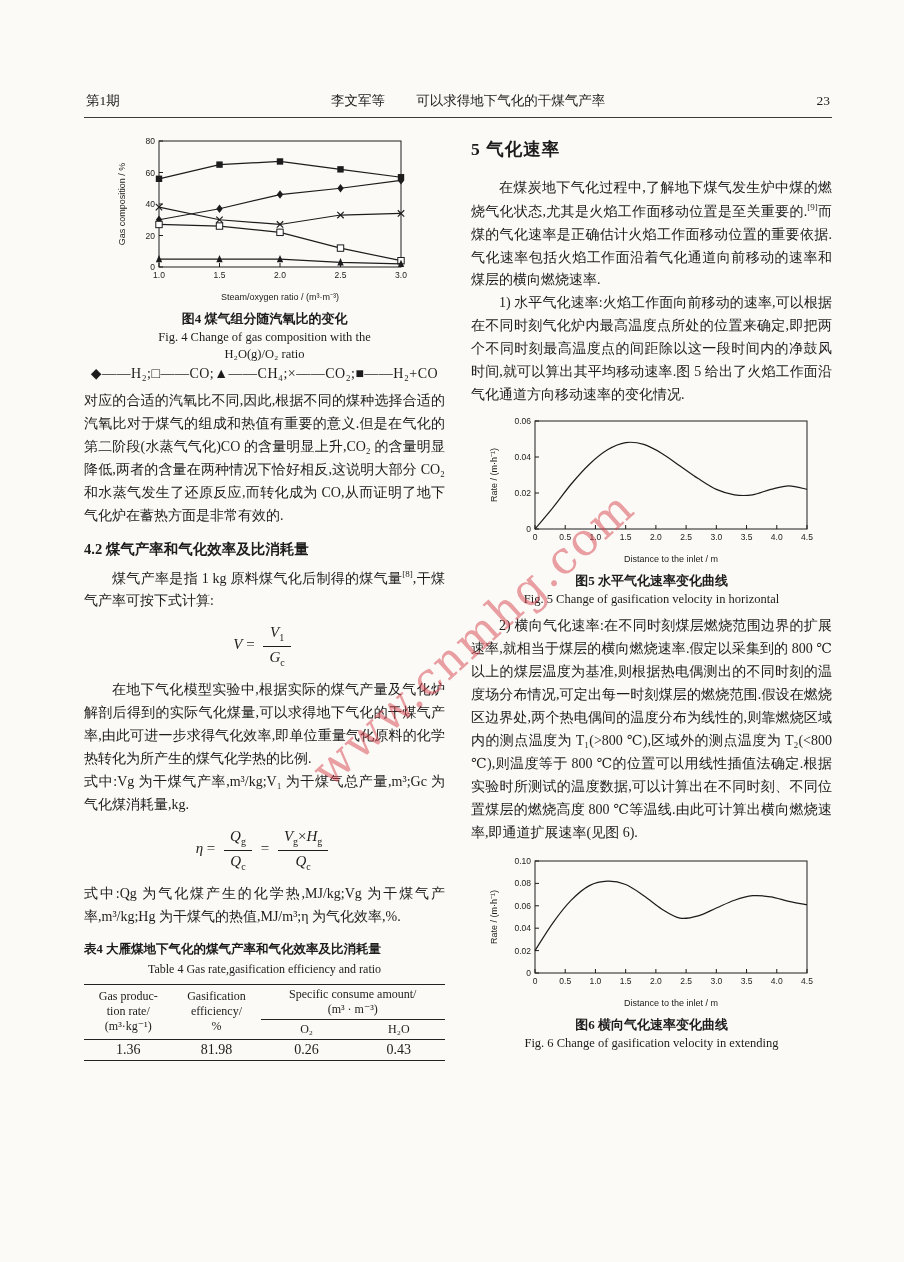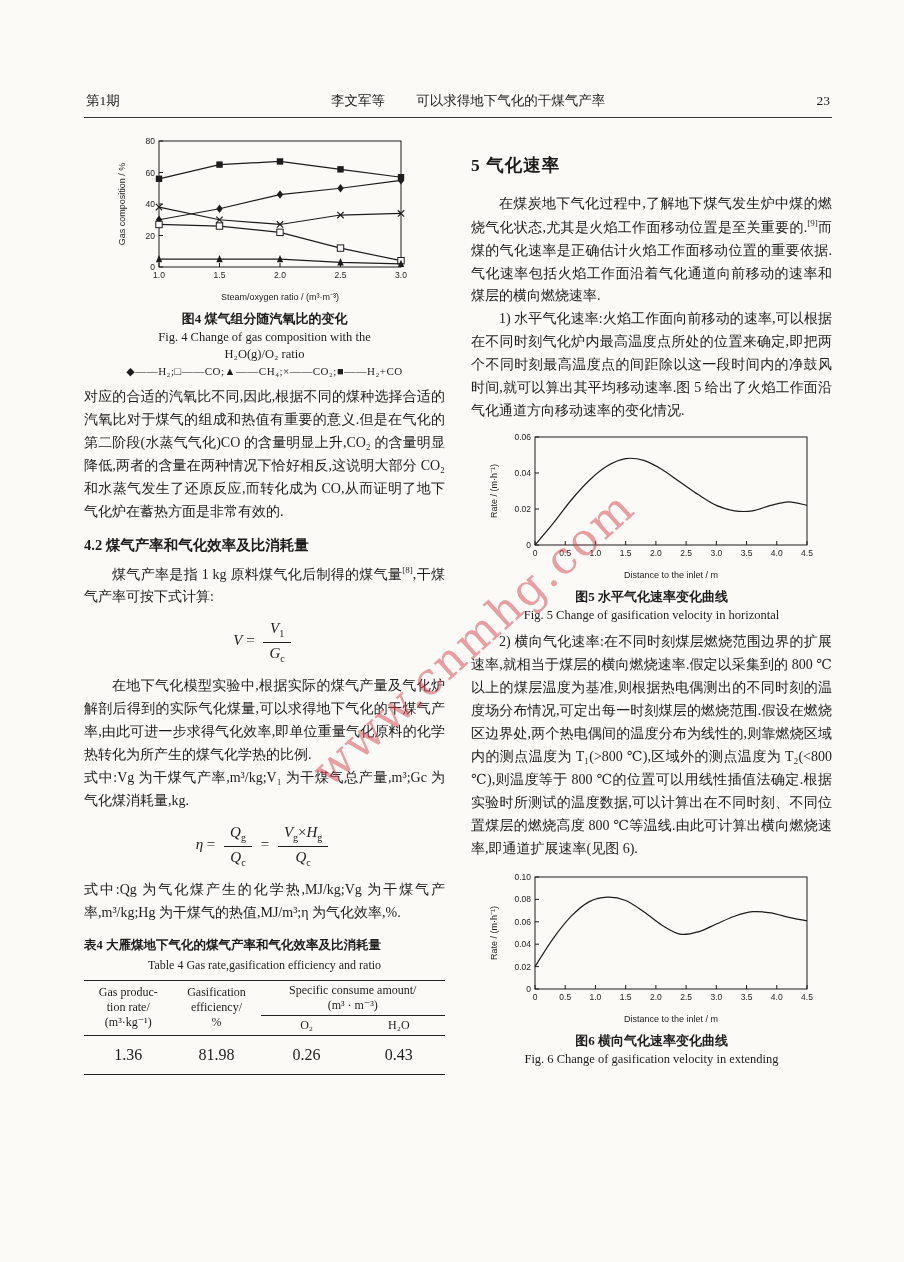--- a/index.html
+++ b/index.html
@@ -14,39 +14,39 @@
     display:flex; justify-content:space-between; align-items:baseline;
     font-size:13.5px; padding:0 2px 7px 2px; border-bottom:1.4px solid #3c3c3c;
   }
   .pagehead .mid span { margin:0 14px; }
   .cols { display:flex; gap:26px; margin-top:15px; }
   .col { width:361px; }
   p.body { font-size:14px; line-height:1.64; text-align:justify; }
   p.indent { text-indent:2em; }
   sup.ref { font-size:9px; }
   .h-sub { font-size:14.5px; font-weight:bold; margin:12px 0 8px; }
-  .h-sec { font-size:17.5px; font-weight:bold; margin:20px 0 16px; letter-spacing:1px; }
+  .h-sec { font-size:17.5px; font-weight:bold; margin:4px 0 16px; letter-spacing:1px; }
   .figure { text-align:center; margin:0 0 8px; }
   .figure svg { display:inline-block; }
   .figcap-zh { font-size:13px; font-weight:bold; margin-top:3px; }
   .figcap-en { font-size:12.5px; margin-top:2px; }
-  .figlegend { font-size:11px; margin-top:3px; letter-spacing:0.5px; }
+  .figlegend { font-size:14px; margin-top:3px; letter-spacing:0.5px; }
   .formula { text-align:center; font-size:15px; margin:10px 0; font-family:"Liberation Serif",serif; }
   .fvar { font-style:italic; }
   .formula sub { font-size:10px; }
   .frac { display:inline-block; vertical-align:middle; margin:0 5px; line-height:1.25; }
   .frac .num { display:block; border-bottom:1px solid #1c1c1c; padding:0 6px 1px; }
   .frac .den { display:block; padding:1px 6px 0; }
   .tblcap-zh { font-size:12.5px; font-weight:bold; text-align:left; margin-top:12px; }
   .tblcap-en { font-size:12px; text-align:center; margin-top:4px; }
   table.tbl { width:100%; border-collapse:collapse; font-size:12px; margin-top:7px;
               border-top:1.6px solid #222; border-bottom:1.6px solid #222; }
   .tbl th, .tbl td { text-align:center; vertical-align:middle; font-weight:normal; padding:2px 2px; }
   .tbl thead th { border-bottom:1px solid #222; }
-  .tbl td { padding:10px 2px; font-size:16px; }
+  .tbl td { padding:2px 2px; font-size:14px; }
   .pre { white-space:pre-line; }
   .watermark {
     position:absolute; left:258px; top:612px; width:430px; text-align:center;
     transform:rotate(-42deg); font-size:45px; letter-spacing:2px;
     color:rgba(216,66,78,0.5); pointer-events:none; z-index:5;
     font-family:"DejaVu Serif",serif;
   }
 </style>
 </head>
 <body>

